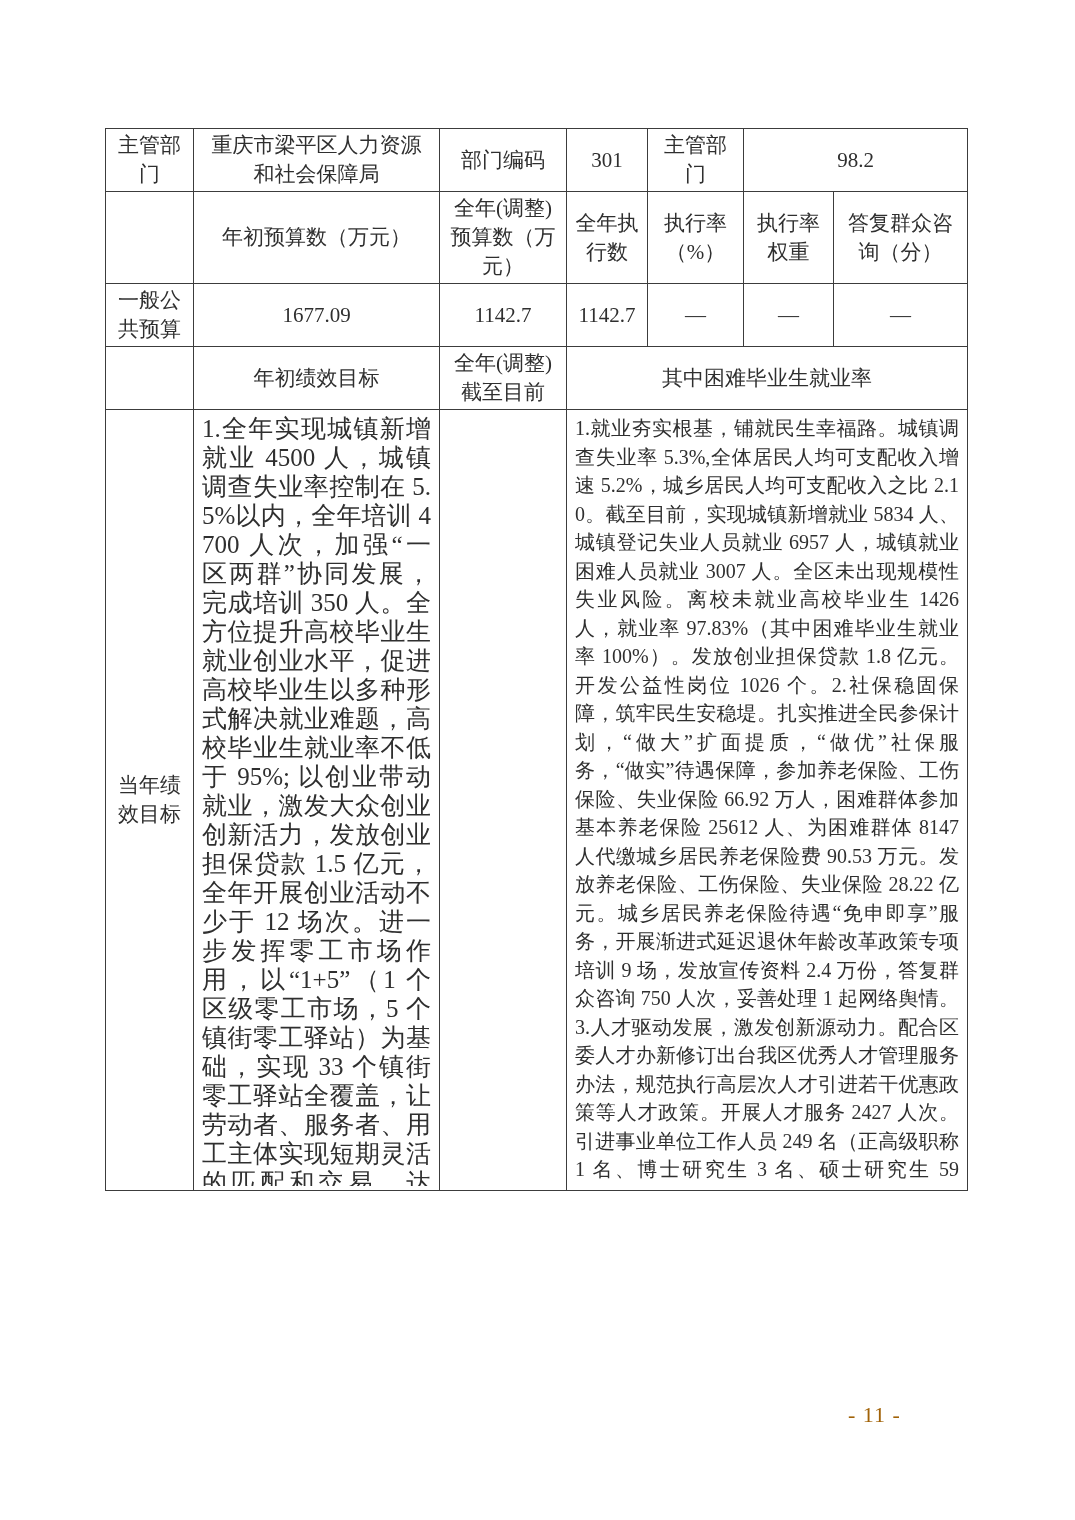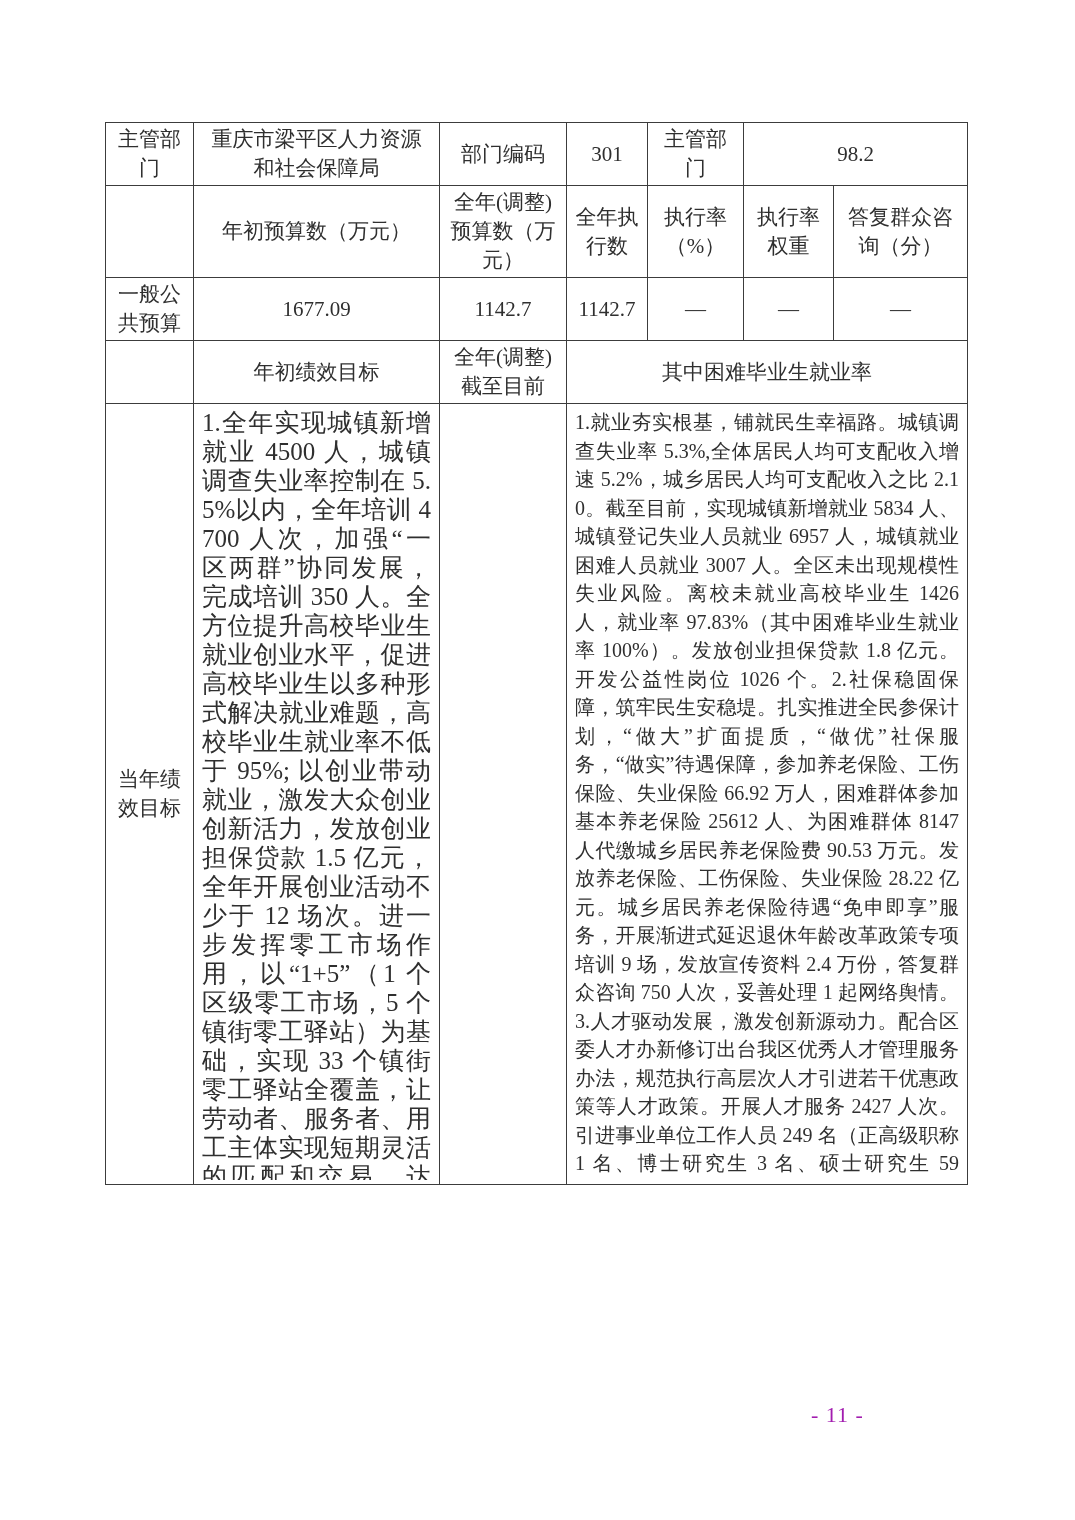--- a/index.html
+++ b/index.html
@@ -15,21 +15,21 @@
     color: #2f2f2f;
   }
   .page {
     position: absolute;
     inset: 0;
     background: #ffffff;
   }
   table.tbl {
     position: absolute;
     left: 105px;
-    top: 122px;
+    top: 128px;
     width: 862px;
     border-collapse: collapse;
     table-layout: fixed;
   }
   table.tbl td {
     border: 1.5px solid #3c3c3c;
     font-size: 21px;
     line-height: 29px;
     text-align: center;
     vertical-align: middle;
@@ -58,25 +58,25 @@
     text-justify: inter-ideograph;
     font-size: 25px;
     line-height: 29px;
   }
   .goal-clip.wide {
     font-size: 20px;
     line-height: 28.5px;
   }
   .page-footer {
     position: absolute;
-    left: 811px;
+    left: 848px;
     top: 1402px;
     font-size: 22px;
     letter-spacing: 1px;
-    color: #a21caf;
+    color: #a16207;
   }
 </style>
 </head>
 <body>
 
 <div class="page">
 
   <table class="tbl">
     <colgroup>
       <col style="width:88px">

